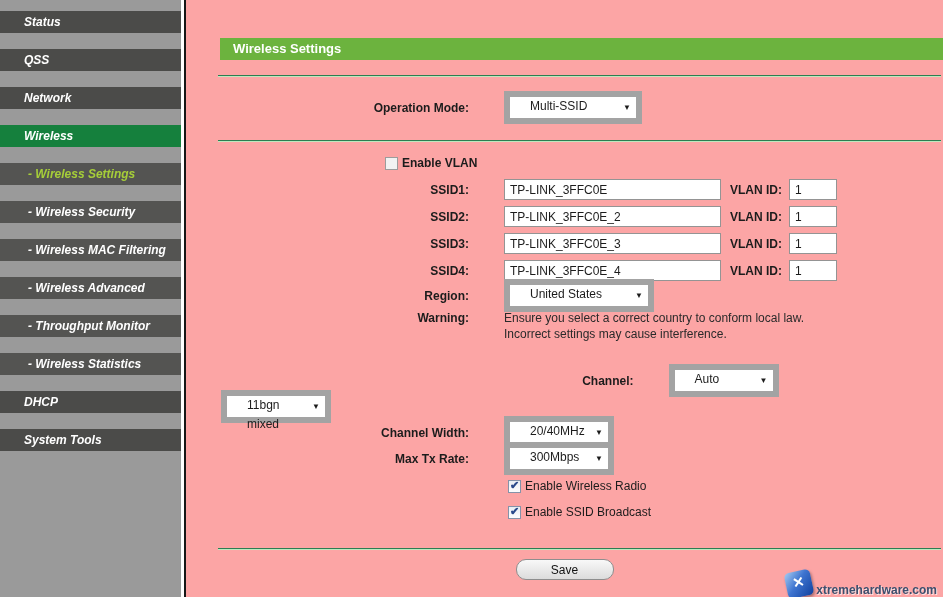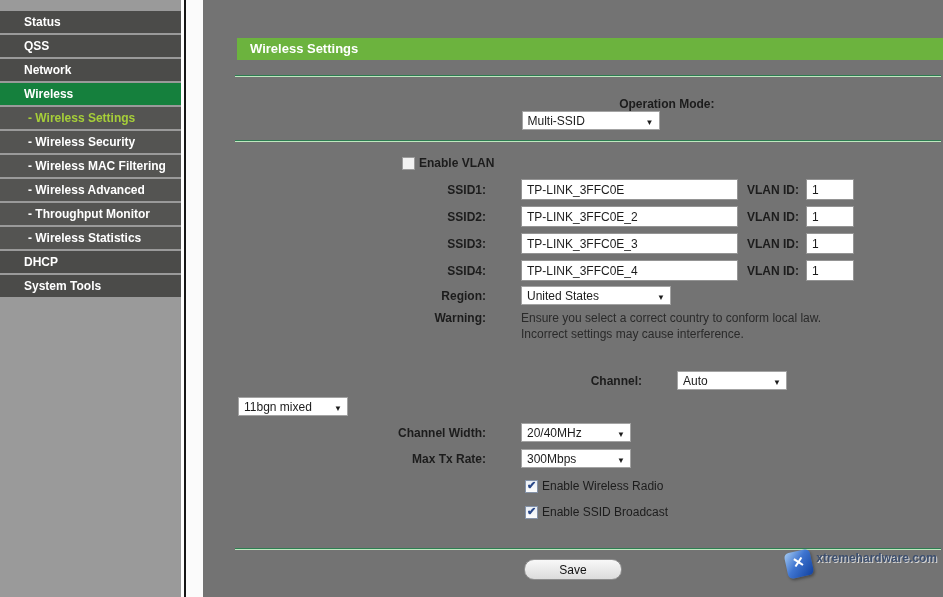--- a/index.html
+++ b/index.html
@@ -2,47 +2,47 @@
 <html><head>
 <meta charset="utf-8">
 <style>
   * { margin:0; padding:0; box-sizing:border-box; }
   html,body { width:943px; height:597px; overflow:hidden; }
   body { font-family:"Liberation Sans", sans-serif; background:#fbfbfb; position:relative; }
   .app { display:flex; width:943px; height:597px; }
 
   
   .sidebar { width:181px; background:#9a9a9a; padding-top:11px; flex:none; }
-  .menu-item { height:22px; line-height:22px; margin-bottom:2px; background:#4b4b49;
+  .menu-item { height:22px; line-height:22px; margin-bottom:16px; background:#4b4b49;
                color:#ffffff; font-size:12px; font-weight:bold; padding-left:24px;
-               cursor:pointer; white-space:nowrap; }
+               cursor:pointer; white-space:nowrap;font-style:italic; }
   .menu-item.sub { background:#545452; padding-left:28px; }
   .menu-item.main-active { background:#15803d; }
   .menu-item.sub-active { color:#a6ce39; }
   .side-divider { width:5px; background:#ffffff; border-right:2px solid #161616; flex:none; }
 
   
-  .content { flex:1; background:#737373; position:relative;margin-left:17px; }
+  .content { flex:1; background:#fca5a5; position:relative; }
   .green-bar { margin-top:38px; margin-left:34px; height:22px; line-height:22px;
                background:#6cb33e; color:#ffffff; font-size:13px; font-weight:bold;
                padding-left:13px; }
   .hline { margin-left:32px; margin-right:2px; height:2px;
            border-top:1px solid #2e7d52; background:#bfe8bf; }
   .hline1 { margin-top:15px; }
   .hline2 { margin-top:22px; }
   .hline3 { margin-top:28px; }
 
   .frow { display:flex; align-items:center; height:21px; }
-  .oprow   { margin-top:20px;flex-direction:column; }
+  .oprow   { margin-top:20px; }
   .flabel { width:283px; text-align:right; font-size:12px; font-weight:bold; color:#1c1c1c; flex:none; }
   .fctrl { margin-left:35px; }
 
-  .select { position:relative; height:19px; line-height:19px; background:#ffffff;
-            border:1px solid #a3a3a3; font-size:12px; color:#1c1c1c;
-            padding-left:5px; padding-right:18px; cursor:pointer; }
+  .select { position:relative; height:33px; line-height:19px; background:#ffffff;
+            border:6px solid #a3a3a3; font-size:12px; color:#1c1c1c;
+            padding-left:20px; padding-right:18px; cursor:pointer; }
   .select .arrow { position:absolute; right:5px; top:0; line-height:21px; font-size:8px; color:#1c1c1c; }
   .w138 { width:138px; } .w150 { width:150px; } .w110 { width:110px; }
 
   .vlan-enable-row { margin-top:13px; margin-left:199px; height:16px; display:flex; align-items:center; }
   .cb { width:13px; height:13px; border:1px solid #9c9c9c; background:#f2f2f2;
         display:inline-block; position:relative; flex:none; cursor:pointer; }
   .cb.checked { border:1px solid #8593a9; background:linear-gradient(#e9eef4,#fdfdfd); }
   .cb.checked::after { content:"\2714"; position:absolute; top:-2px; left:1px;
                        font-size:11px; font-weight:bold; color:#2b4a8b; }
   .cb-label { font-size:12px; color:#1c1c1c; margin-left:4px; }
@@ -67,21 +67,21 @@
   .radio-cb-row.r1 { margin-top:9px;text-align:center; }
   .radio-cb-row.r2 { margin-top:10px;text-align:right; }
 
   .save-row { margin-top:9px; text-align:center; }
   .save-btn { width:98px; height:21px; font-size:12px; color:#111111;
               font-family:"Liberation Sans",sans-serif;
               background:linear-gradient(#f8f8f8,#dcdcdc); border:1px solid #8e8e8e;
               border-radius:10px; cursor:pointer; }
 
   
-  .watermark { position:absolute; right:6px; bottom:20px; display:flex; align-items:flex-start; }
+  .watermark { position:absolute; right:6px; bottom:0; display:flex; align-items:flex-end; }
   .wm-logo { width:26px; height:26px; border-radius:5px; transform:rotate(-12deg);
              background:linear-gradient(135deg,#a8cdf2 0%,#3e74d0 45%,#10409e 100%);
              box-shadow:1px 2px 3px rgba(0,0,0,0.35); position:relative; flex:none; }
   .wm-logo::after { content:"\2715"; position:absolute; top:3px; left:7px;
                     color:#ffffff; font-size:14px; font-weight:bold; }
   .wm-text { font-size:12px; font-weight:bold; color:#3d4f6e; margin-left:4px;
              text-shadow:1px 1px 0 rgba(255,255,255,0.7); }
 </style>
 </head>
 <body>

